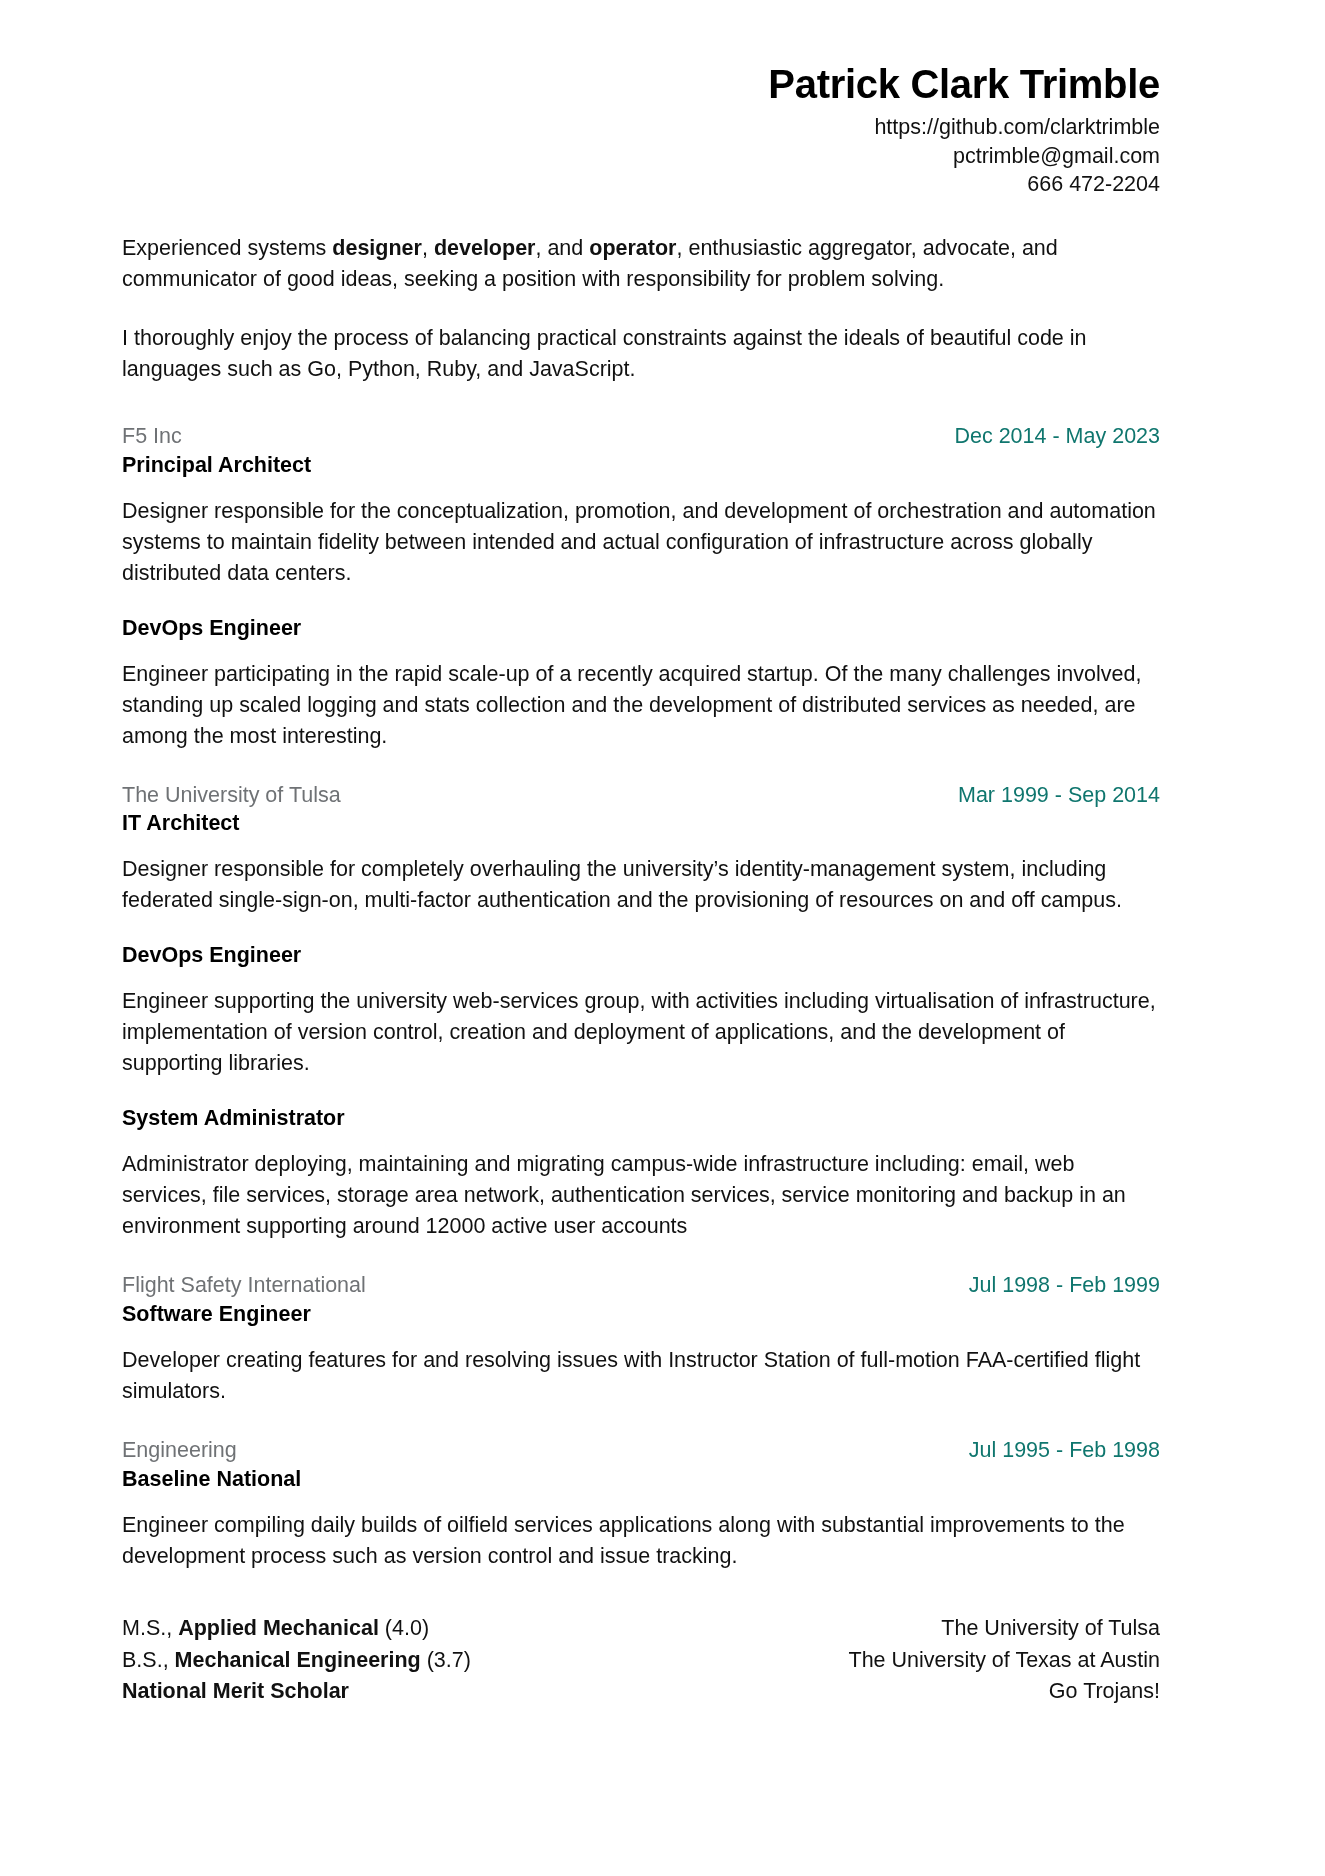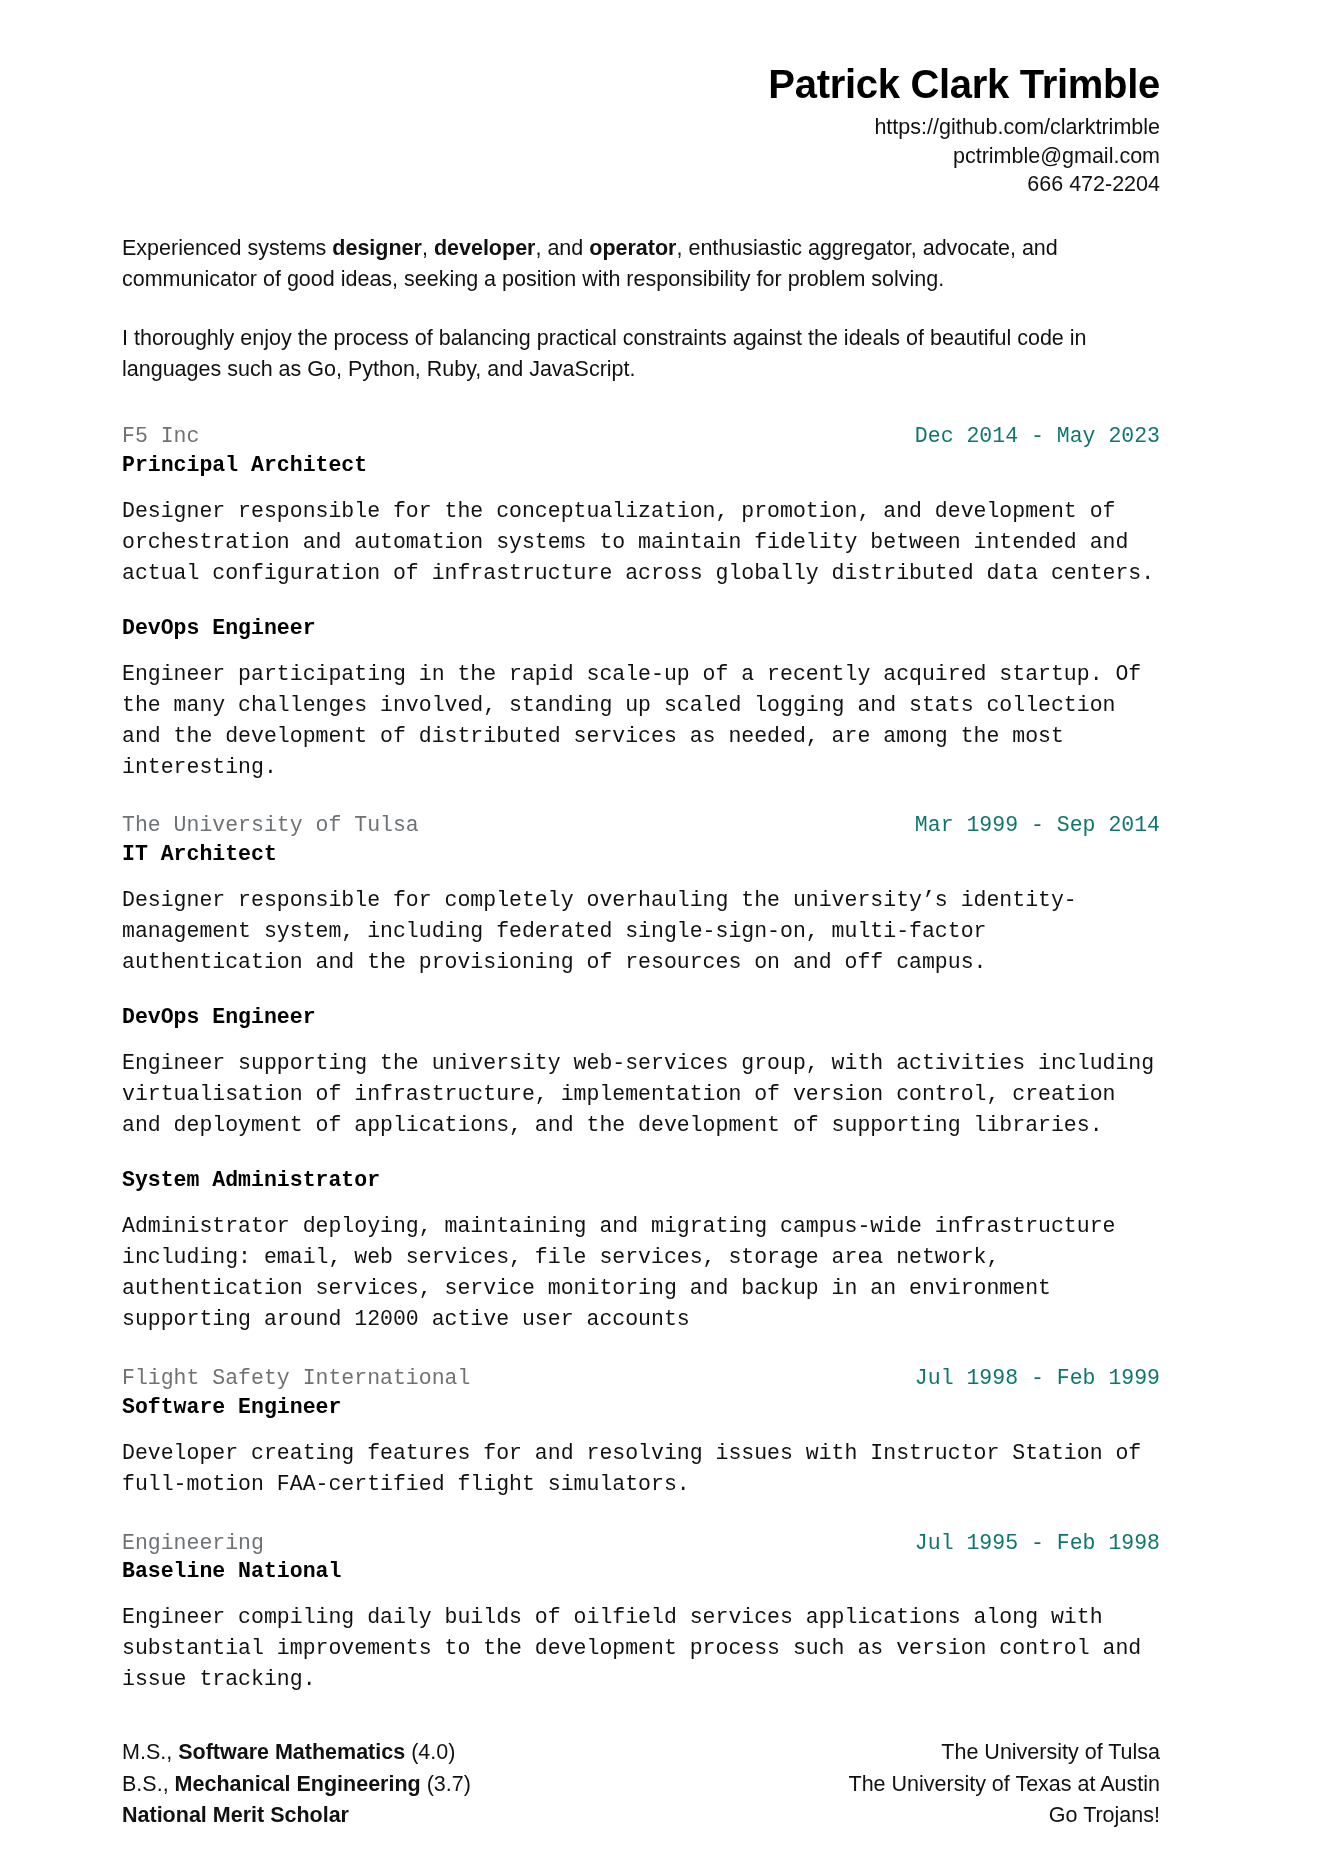--- a/index.html
+++ b/index.html
@@ -48,21 +48,20 @@
     color: #111111;
     margin: 0 0 28px 0;
     max-width: 1082px;
   }
   .para b { font-weight: 700; }
   .para.tight { margin-bottom: 38px; }
 
   
   .job {
     margin-top: 30px;
-    font-family: Liberation Mono, monospace;
   }
   .job-head {
     display: flex;
     justify-content: space-between;
     align-items: baseline;
     width: 100%;
   }
   .company {
     font-size: 21.5px;
     color: #6f7275;
@@ -167,21 +166,21 @@
         <span class="dates">Jul 1995 - Feb 1998</span>
       </div>
       <div class="role">Baseline National</div>
       <p class="job-para">Engineer compiling daily builds of oilfield services applications along with substantial improvements to the development process such as version control and issue tracking.</p>
     </div>
 
   </div>
 
   <div class="education">
     <div class="edu-row">
-      <span class="edu-left"><span>M.S., </span><b>Software Mathematics</b><span> (4.0)</span></span>
+      <span class="edu-left"><span>M.S., </span><b>Applied Mechanical</b><span> (4.0)</span></span>
       <span class="edu-right">The University of Tulsa</span>
     </div>
     <div class="edu-row">
       <span class="edu-left"><span>B.S., </span><b>Mechanical Engineering</b><span> (3.7)</span></span>
       <span class="edu-right">The University of Texas at Austin</span>
     </div>
     <div class="edu-row">
       <span class="edu-left"><span></span><b>National Merit Scholar</b><span></span></span>
       <span class="edu-right">Go Trojans!</span>
     </div>

